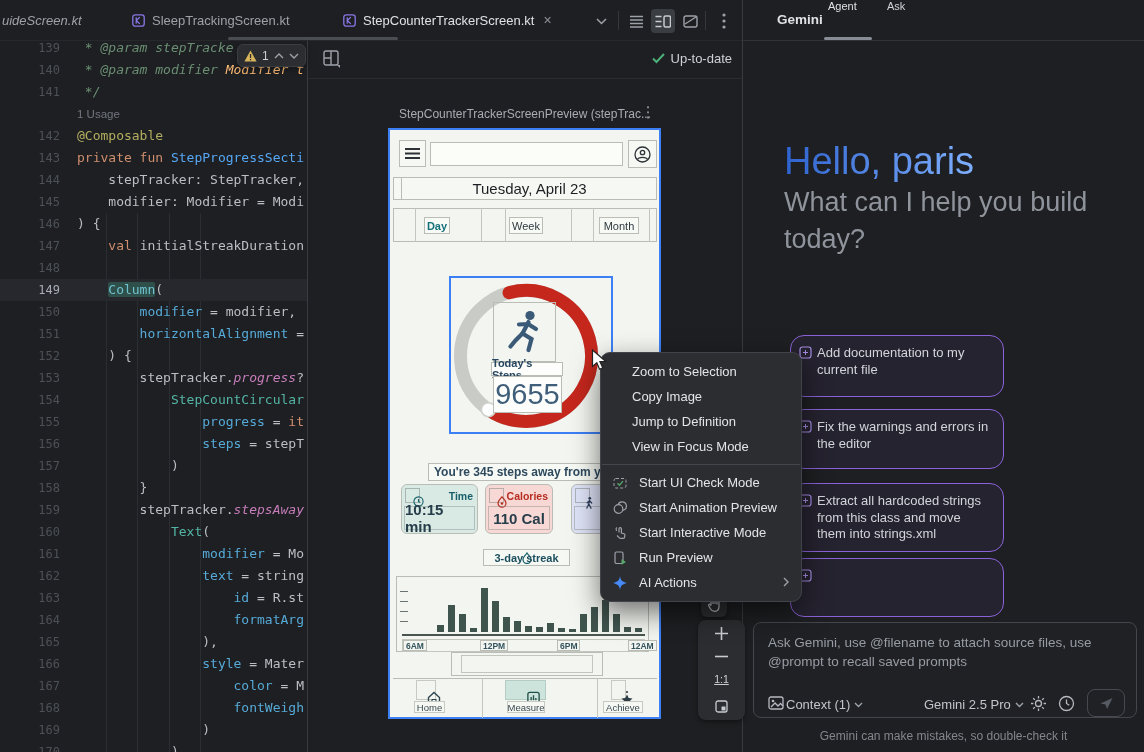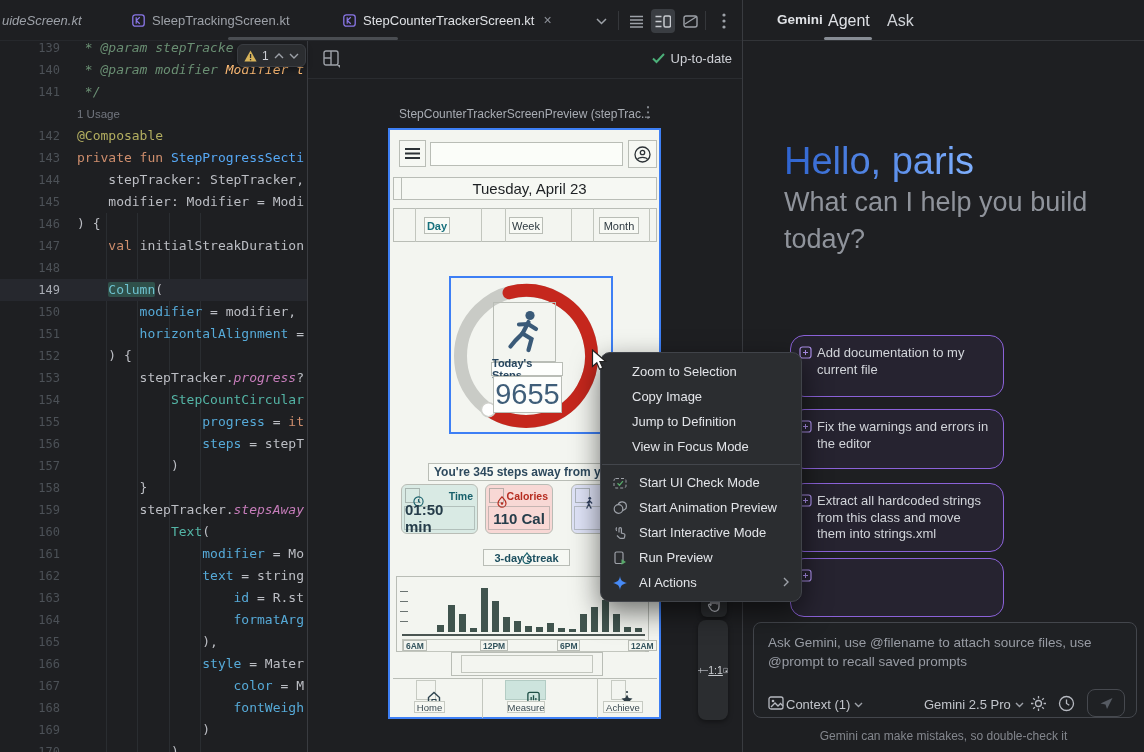--- a/index.html
+++ b/index.html
@@ -100,40 +100,40 @@
   .navrow{left:3px;top:548px;width:264px;height:40px;border-top:1px solid #b9bdb6;}
   .navdiv{top:548px;width:1px;height:40px;background:#c2c6be;}
   .navic{top:550px;height:20px;display:flex;align-items:center;justify-content:center;border:1px solid #c6cac2;}
   .navic.on{background:#cde4dd;border-color:#b3ccc4;}
   .navlb{top:571px;height:12px;border:1px solid #c6cac2;font-size:9.5px;color:#3a4a52;
          display:flex;align-items:center;justify-content:center;background:#f6f8f3;}
 
   
   .panbtn{position:absolute;left:393px;top:551px;width:26px;height:25px;background:#2b2d30;border-radius:6px;
           display:flex;align-items:center;justify-content:center;box-shadow:0 2px 5px rgba(0,0,0,.4);}
-  .zoomceil{position:absolute;left:390px;top:579px;width:30px;height:100px;background:#2b2d30;border-radius:8px;
-            display:flex;flex-direction:row;align-items:center;justify-content:space-between;
+  .zoomceil{position:absolute;left:390px;top:579px;width:47px;height:100px;background:#2b2d30;border-radius:8px;
+            display:flex;flex-direction:column;align-items:center;justify-content:space-between;
             padding:7px 0;box-shadow:0 2px 5px rgba(0,0,0,.4);color:#c8cbd0;text-decoration:underline;}
   .zratio{font-size:10.5px;color:#cfd2d6;}
 
   
   .ctx{position:absolute;left:600px;top:352px;width:202px;background:#2b2d30;border:1px solid #404349;
        border-radius:10px;padding:6px 0;z-index:20;box-shadow:0 10px 28px rgba(0,0,0,.55);}
   .ctx-item{height:25px;display:flex;align-items:center;padding:0 12px;font-size:13px;color:#e2e4e8;}
   .ctx-item .mi{width:19px;display:flex;align-items:center;}
   .ctx-item .mi.w{width:26px;}
   .ctx-sep{height:1px;background:#43464c;margin:5px 1px;}
   .ctx-sub{margin-left:auto;color:#9da1a8;}
 
   
   .gemini{position:absolute;left:742px;top:0;width:402px;height:752px;background:#1e1f22;
           border-left:1px solid #393b40;z-index:4;}
   .gem-head{position:absolute;left:0;top:0;width:100%;height:41px;border-bottom:1px solid #323438;}
   .gem-title{position:absolute;left:17px;top:12px;font-size:13.5px;font-weight:bold;color:#dfe1e5;margin-left:17px;}
-  .gem-tab{position:absolute;top:12px;font-size:16px;color:#d0d3d8;}
+  .gem-tab{position:absolute;top:0;font-size:11px;color:#d0d3d8;}
   .gem-underline{position:absolute;left:81px;top:37px;width:48px;height:3px;border-radius:2px;background:#878c94;}
   .greet{position:absolute;left:41px;top:140px;font-size:38px;font-weight:500;
          background:linear-gradient(90deg,#2e63cf,#7fb0ff);-webkit-background-clip:text;background-clip:text;color:transparent;}
   .subgreet{position:absolute;left:41px;top:184px;width:330px;font-size:27px;line-height:37px;color:#8f939b;}
   .sugg{position:absolute;left:47px;width:214px;border:1.5px solid #8b62d9;border-radius:14px;
         background:#262330;color:#d2d5da;font-size:13px;line-height:16.5px;padding:9px 12px 8px 26px;}
   .sugg .sic{position:absolute;left:8px;top:10px;}
   .gem-input{position:absolute;left:10px;top:622px;width:384px;height:96px;border:1px solid #43464c;
              border-radius:8px;background:#1f2124;}
   .gem-ph{position:absolute;left:14px;top:10px;width:358px;font-size:13.5px;line-height:19px;color:#989ca4;}
@@ -444,21 +444,21 @@
               <div class="ic">
                 <span style="display: inline-flex;">
                   <svg width="11" height="11" viewBox="0 0 12 12" fill="none" stroke="#17606b" stroke-width="1.2">
                     <circle cx="6" cy="6" r="5"></circle>
                     <path d="M6 3.2v2.8l2 1.2"></path>
                   </svg>
                 </span>
               </div>
               <span class="lb" style="color: rgb(23, 96, 107);">Time</span>
             </div>
-            <div class="vl">01:50 min</div>
+            <div class="vl">10:15 min</div>
           </div>
           <div class="statcard bx" style="left: 95px; width: 68px; background: rgb(248, 216, 213);">
             <div class="hd">
               <div class="ic">
                 <span style="display: inline-flex;">
                   <svg width="10" height="12" viewBox="0 0 10 12" fill="none" stroke="#b62c20" stroke-width="1.2">
                     <path d="M5 0.8 C3.5 3 1 4.5 1 7.2 a4 4 0 0 0 8 0 C9 4.5 6.5 3 5 0.8 Z"></path>
                     <circle cx="5" cy="7.5" r="1.2" fill="#b62c20" stroke="none"></circle>
                   </svg>
                 </span>

